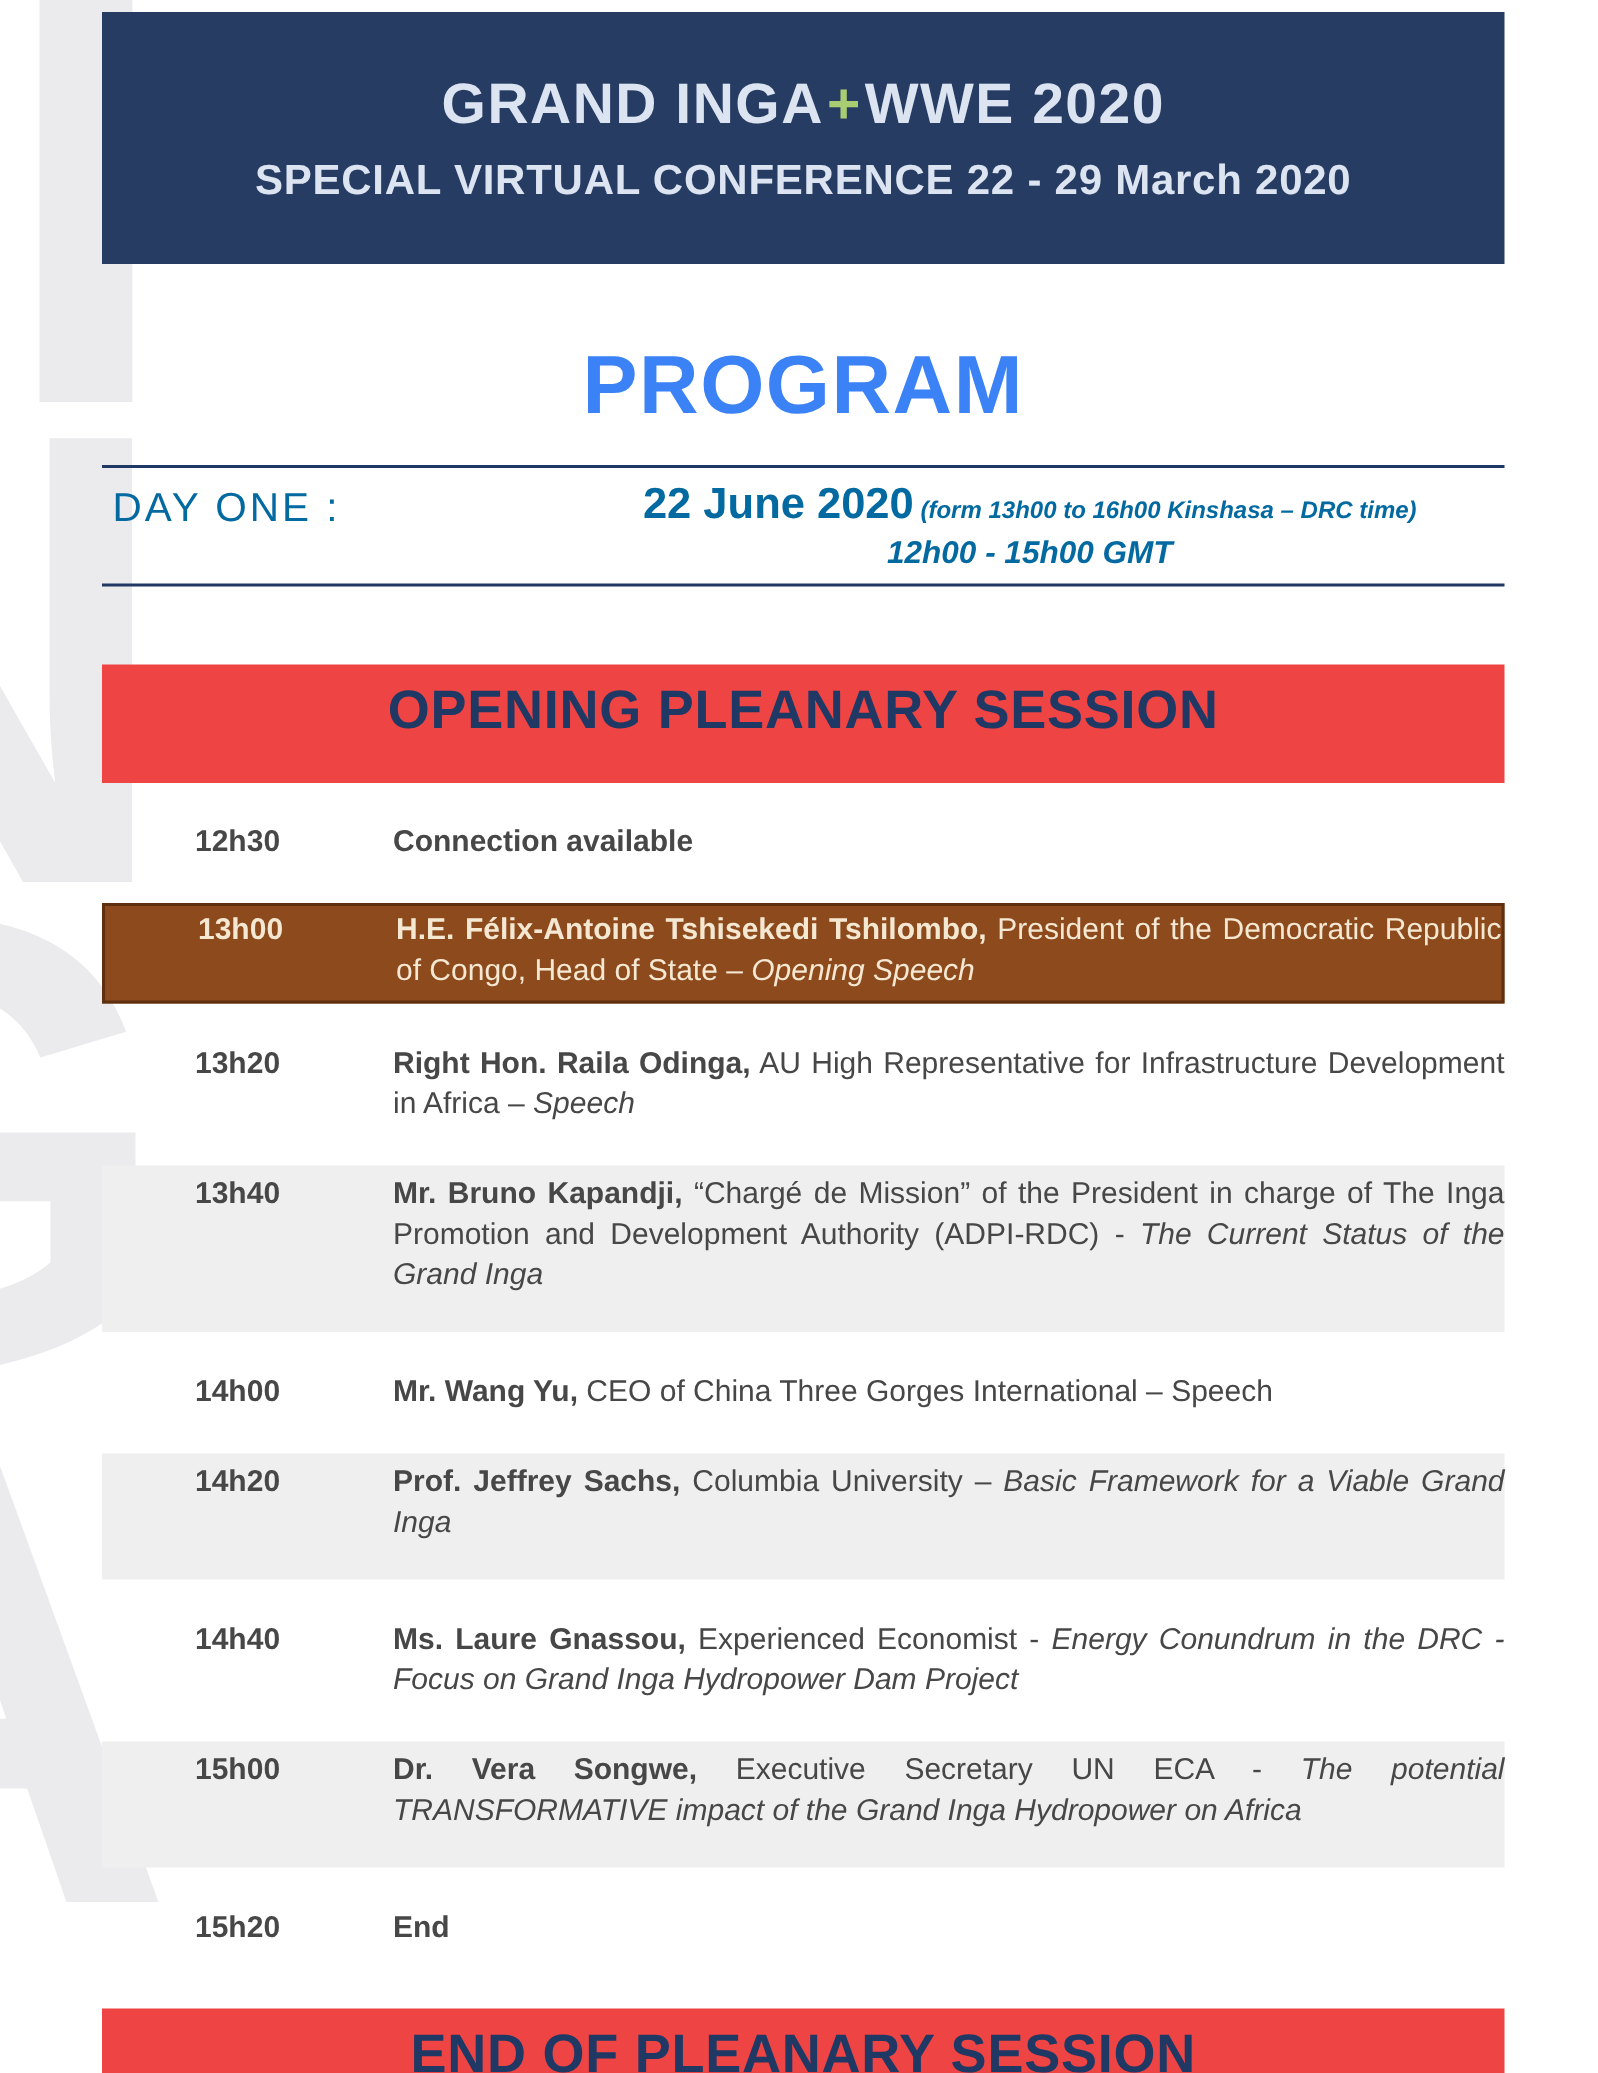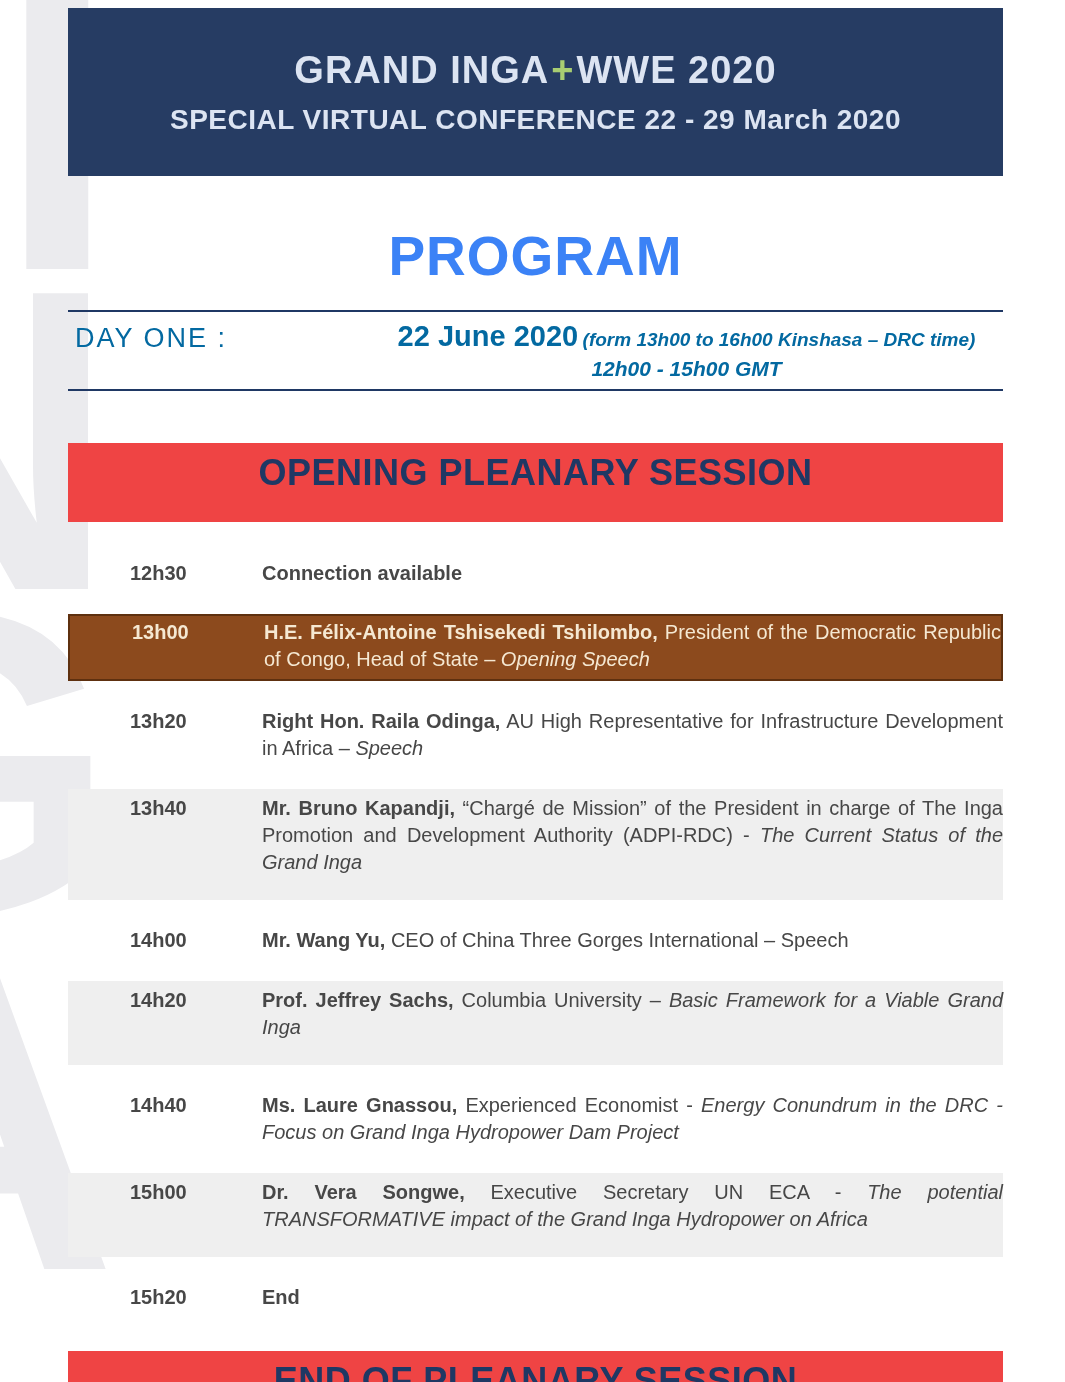--- a/index.html
+++ b/index.html
@@ -54,34 +54,34 @@
     margin-top: 22px;
     border-top: 2px solid #1f3864;
     border-bottom: 2px solid #1f3864;
     padding: 8px 0 8px 7px;
     display: flex; align-items: flex-start;
     color: #0369a1;
   }
   .day-label { width: 295px; font-size: 27px; letter-spacing: 2px; padding-top: 3px; }
   .day-right { flex: 1; text-align: center; }
   .day-date { font-size: 29px; font-weight: bold; }
-  .day-note { font-size: 19px; font-style: italic; font-weight: bold; }
+  .day-note { font-size: 16px; font-style: italic; font-weight: bold; }
   .day-gmt { font-size: 21px; font-style: italic; font-weight: bold; margin-top: 4px; }
 
   .session-banner {
     margin-top: 52px;
     background: #ef4444;
     color: #1f3864;
     font-size: 36px; font-weight: bold; letter-spacing: 0.5px;
     text-align: center;
     padding: 9px 0 28px 0;
   }
   .session-banner.closing { margin-top: 40px; }
 
-  .schedule { margin-top: 38px; }
+  .schedule { margin-top: 26px; }
   .srow {
     display: grid; grid-template-columns: 194px 1fr;
     margin-bottom: 27px;
   }
   .stime {
     padding-left: 62px;
     font-weight: bold; font-size: 20px; line-height: 27px; color: #474747;
   }
   .sdesc {
     margin: 0; text-align: justify;

